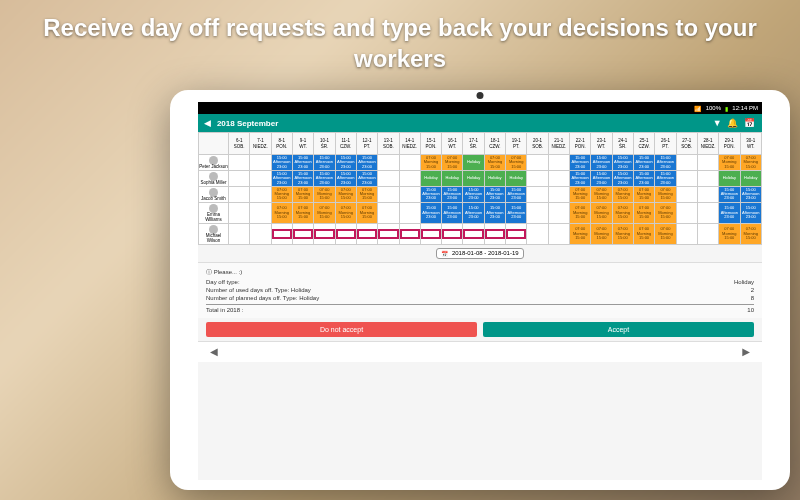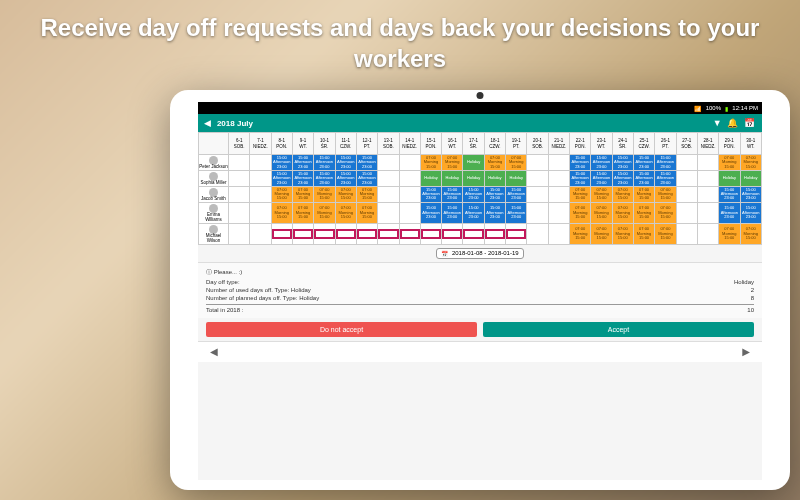--- a/index.html
+++ b/index.html
@@ -121,36 +121,36 @@
   padding: 3px 8px; background:#fff; border-top:1px solid #ddd;
 }
 .legend-chip { width: 24px; height: 14px; font-size: 4px; color:#fff; display:flex; flex-direction:column; justify-content:center; align-items:center; line-height:1; }
 .nav-arrow { font-size: 10px; color: #666; padding: 0 4px; }
 </style>
 </head>
 <body>
 
 <div class="bg-blur"></div>
 
-<div class="headline">Receive day off requests and days back your decisions to your workers</div>
+<div class="headline">Receive day off requests and type back your decisions to your workers</div>
 
 <div class="tablet">
   <div class="camera"></div>
   <div class="screen">
 
     <div class="status-bar">
       <span>📶</span>
       <span>100%</span>
       <span style="color:#7fff00">▮</span>
       <span>12:14 PM</span>
     </div>
 
     <div class="app-bar">
       <span class="icon">◀</span>
-      <span style="font-weight:bold">2018 July</span>
+      <span style="font-weight:bold">2018 September</span>
       <span class="spacer"></span>
       <span class="icon">▼</span>
       <span class="icon">🔔</span>
       <span class="icon">📅</span>
     </div>
 
     <div class="grid-area">
       <table class="schedule" id="sched">
           <tbody>
             <tr>

